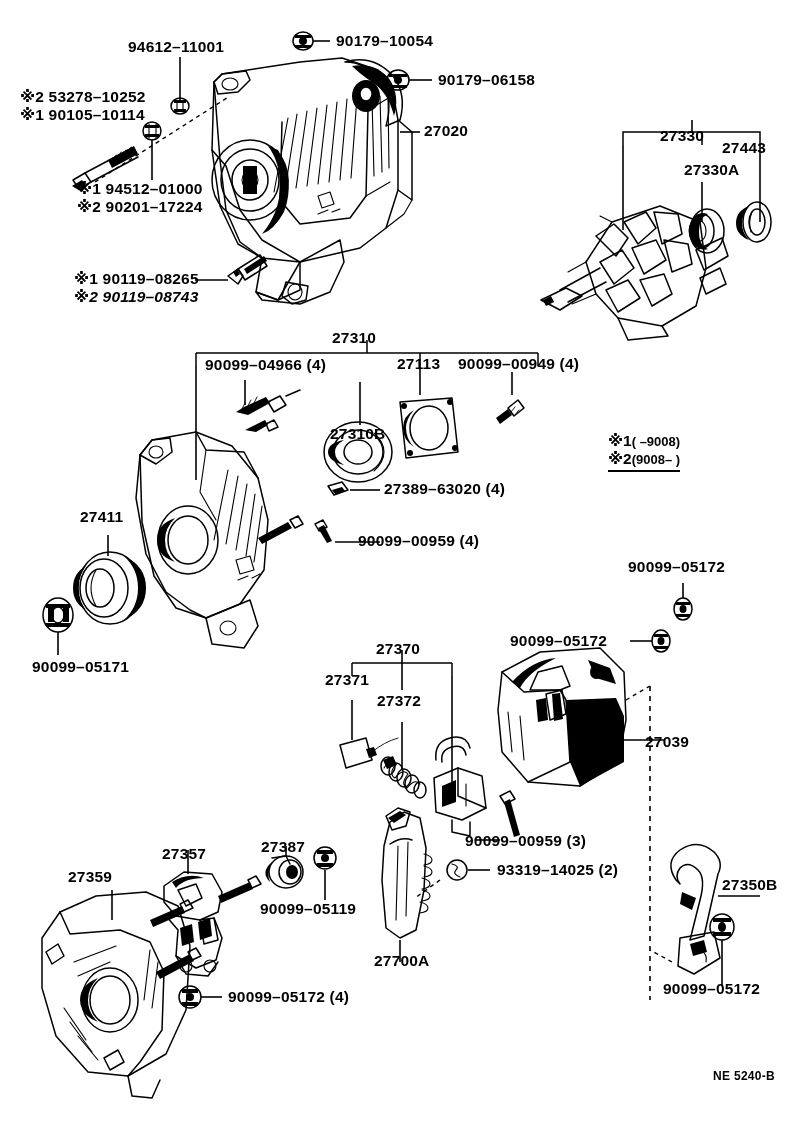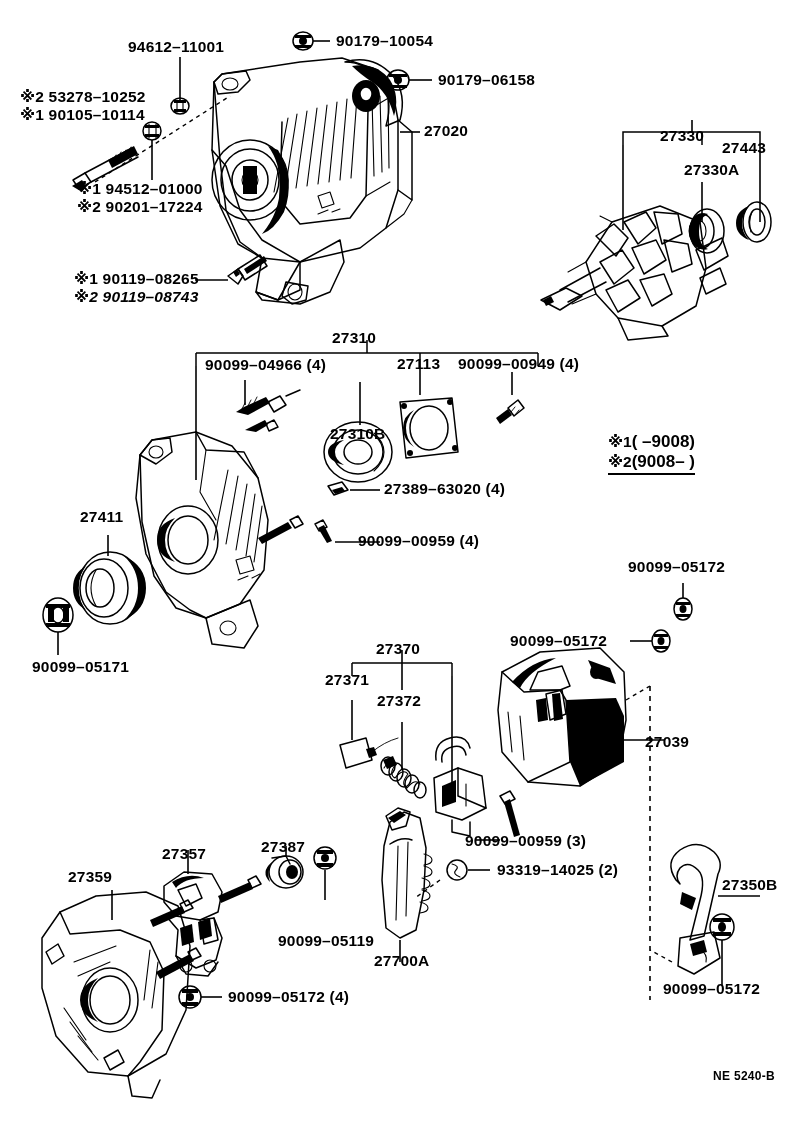--- a/index.html
+++ b/index.html
@@ -23,21 +23,21 @@
   .codebox{
     position:absolute;
     font-size:12px;font-weight:700;letter-spacing:0.3px;
   }
   .legend{
     position:absolute;
     font-size:15.5px;font-weight:700;line-height:1.18;
     border-bottom:2px solid #000;
     padding-bottom:1px;
   }
-  .legend .pl{font-size:17px;font-weight:700;}
+  .legend .pl{font-size:13px;font-weight:700;}
 </style>
 </head>
 <body>
 
 <div id="sheet">
 
   <svg class="art" viewBox="0 0 800 1124">
     <defs>
       <style>
         .st{fill:none;stroke:#000;stroke-width:1.5;stroke-linecap:round;stroke-linejoin:round;}
@@ -551,21 +551,21 @@
   <div class="lbl" style="left:510px;top:632px;">90099–05172</div>
 
   <div class="lbl" style="left:376px;top:640px;">27370</div>
   <div class="lbl" style="left:325px;top:671px;">27371</div>
   <div class="lbl" style="left:377px;top:692px;">27372</div>
 
   <div class="lbl" style="left:645px;top:733px;">27039</div>
   <div class="lbl" style="left:465px;top:832px;">90099–00959 (3)</div>
   <div class="lbl" style="left:497px;top:861px;">93319–14025 (2)</div>
   <div class="lbl" style="left:374px;top:952px;">27700A</div>
-  <div class="lbl" style="left:278px;top:900px;margin-top:32px;">90099–05119</div>
+  <div class="lbl" style="left:260px;top:900px;">90099–05119</div>
   <div class="lbl" style="left:261px;top:838px;">27387</div>
 
   <div class="lbl" style="left:162px;top:845px;">27357</div>
   <div class="lbl" style="left:68px;top:868px;">27359</div>
   <div class="lbl" style="left:228px;top:988px;">90099–05172 (4)</div>
 
   <div class="lbl" style="left:722px;top:876px;">27350B</div>
   <div class="lbl" style="left:663px;top:980px;">90099–05172</div>
 
   <div class="legend" style="left:608px;top:432px;">

